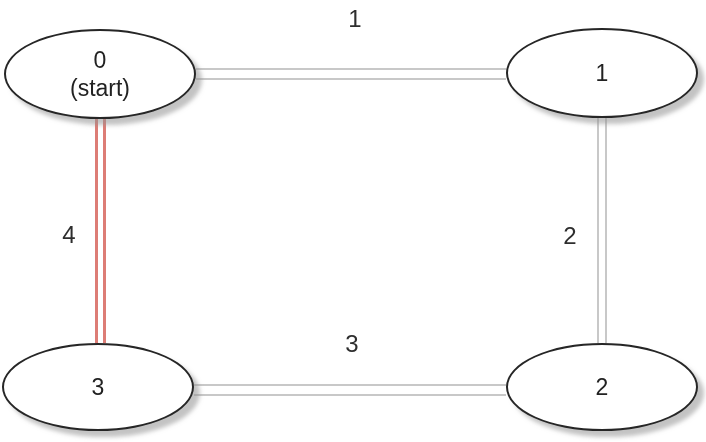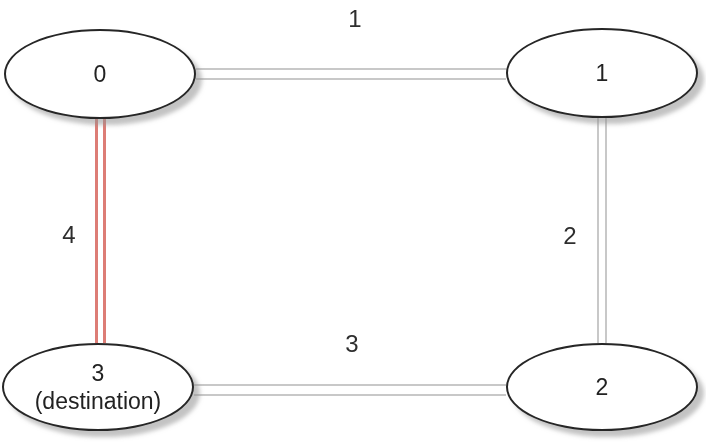--- a/index.html
+++ b/index.html
@@ -88,30 +88,30 @@
   <div class="edge h" id="edge-bottom"></div>
   <div class="edge v highlight" id="edge-left"></div>
 
   <div class="edge-label" id="lbl-edge-1">1</div>
   <div class="edge-label" id="lbl-edge-2">2</div>
   <div class="edge-label" id="lbl-edge-3">3</div>
   <div class="edge-label" id="lbl-edge-4">4</div>
 
   <div class="node" id="node-0">
     <span>0</span>
+    <span>(start)</span>
   </div>
 
   <div class="node" id="node-1">
     <span>1</span>
 
   </div>
 
   <div class="node" id="node-2">
     <span>2</span>
 
   </div>
 
   <div class="node" id="node-3">
     <span>3</span>
-    <span>(destination)</span>
   </div>
 
 </div>
 
 </body></html>

